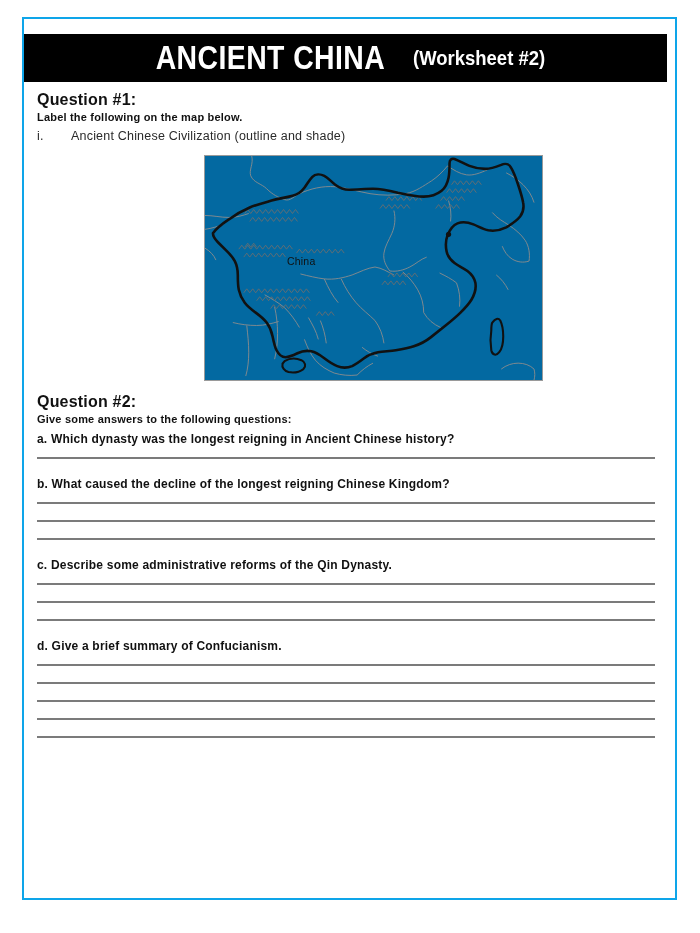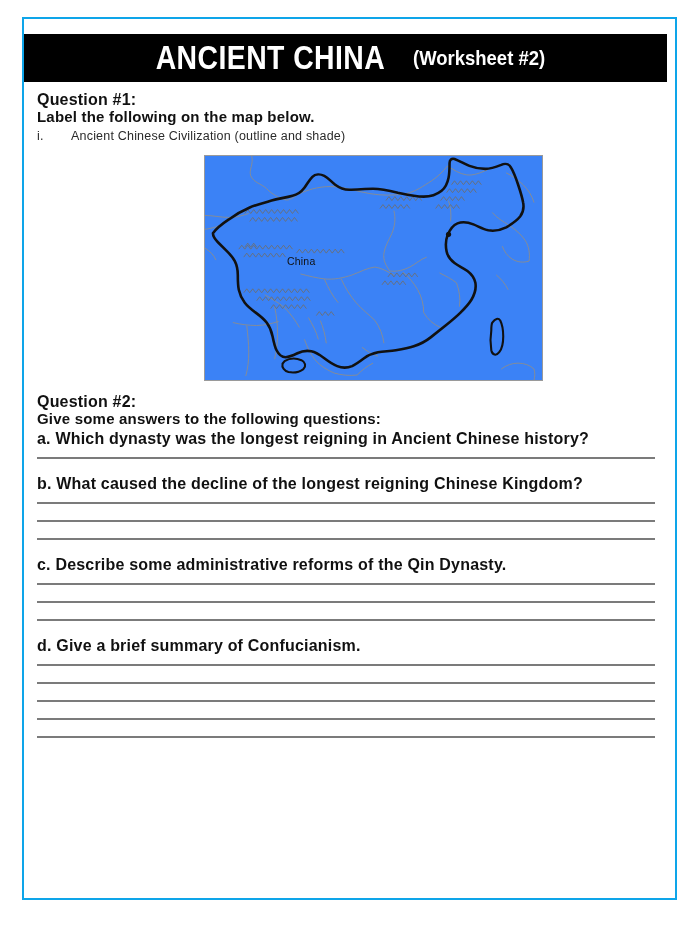--- a/index.html
+++ b/index.html
@@ -71,21 +71,21 @@
   }
 
   .q-head {
     font-size: 16px;
     font-weight: bold;
     letter-spacing: 0.2px;
     margin: 0;
     line-height: 17px;
   }
   .q-sub {
-    font-size: 15px;
+    font-size: 11px;
     font-weight: bold;
     letter-spacing: 0.2px;
     margin: 0;
     line-height: 18px;
   }
   .roman-list {
     margin: 1px 0 0 0;
     padding: 0;
     list-style: none;
   }
@@ -102,42 +102,42 @@
   }
 
   
   #map-wrap {
     position: relative;
     margin: 9px 0 0 167px;
     width: 339px;
     height: 226px;
     border: 1px solid #9a9a9a;
     box-sizing: border-box;
-    background: #3b82f6;
+    background: #0369a1;
   }
   #map-svg {
     display: block;
     width: 100%;
     height: 100%;
   }
   #map-label {
     position: absolute;
     left: 82px;
     top: 99px;
     font-size: 10.5px;
     color: #111111;
     letter-spacing: 0.2px;
   }
 
   
   #q2-block { margin-top: 12px; }
 
   .qitem { margin-top: 0px; }
   .qtext {
-    font-size: 16px;
+    font-size: 12px;
     font-weight: bold;
     letter-spacing: 0.2px;
     line-height: 18px;
     margin: 0;
   }
   .lines { margin-top: 9px; }
   .ans-line {
     height: 2px;
     background: #7b7b7b;
     width: 100%;

